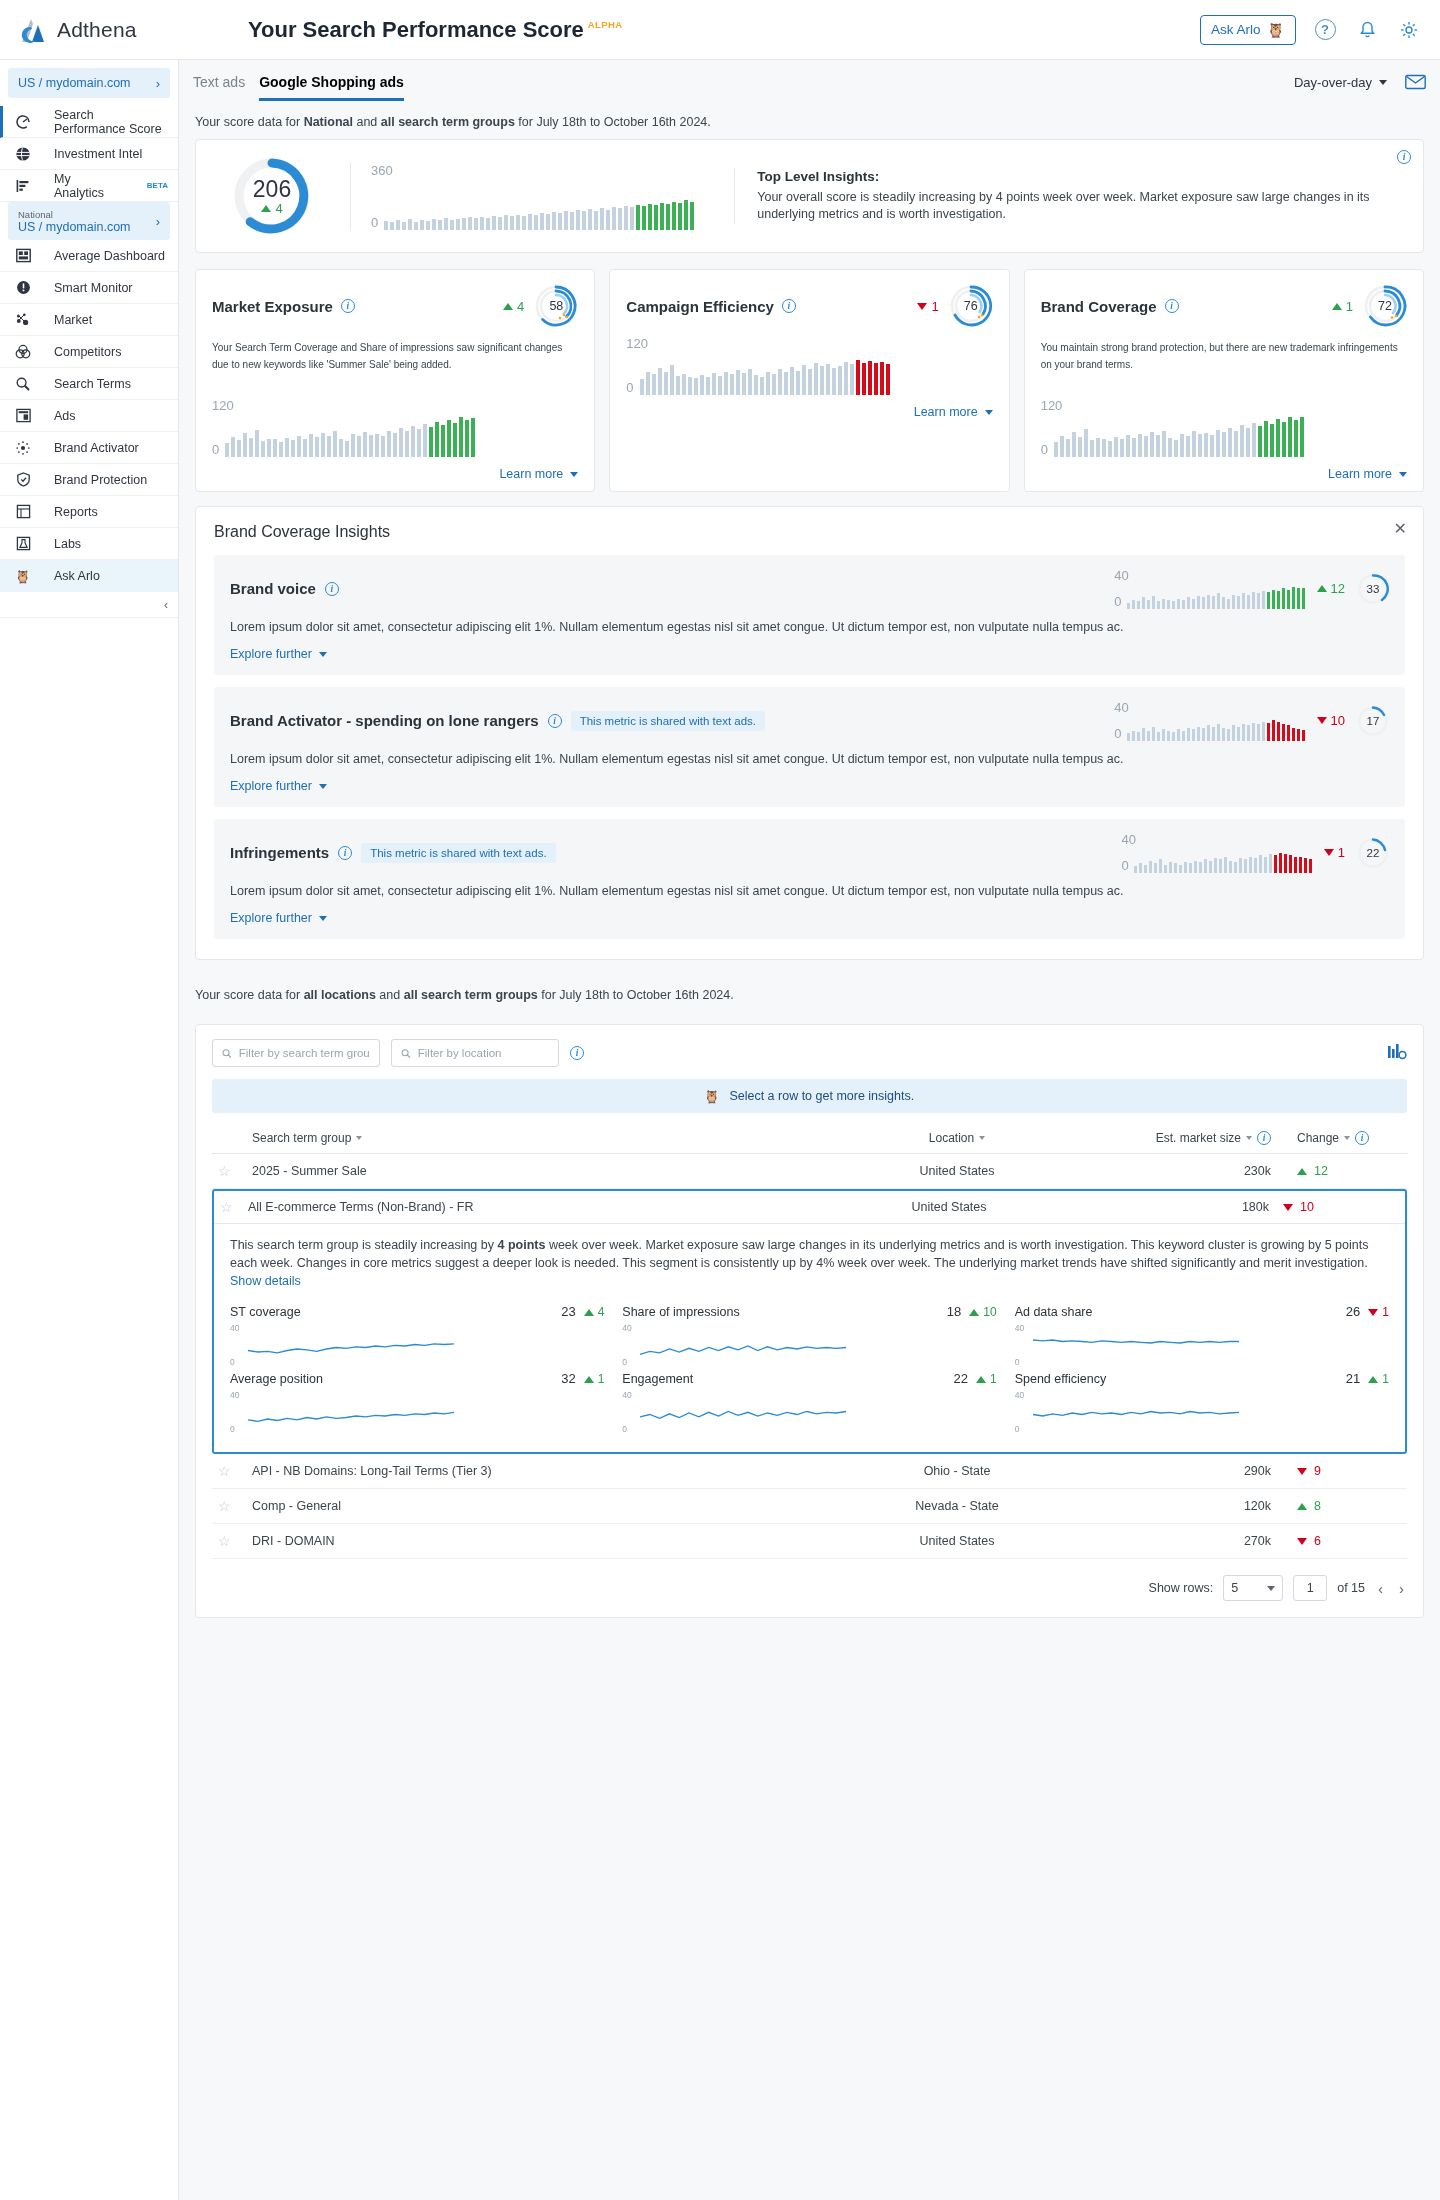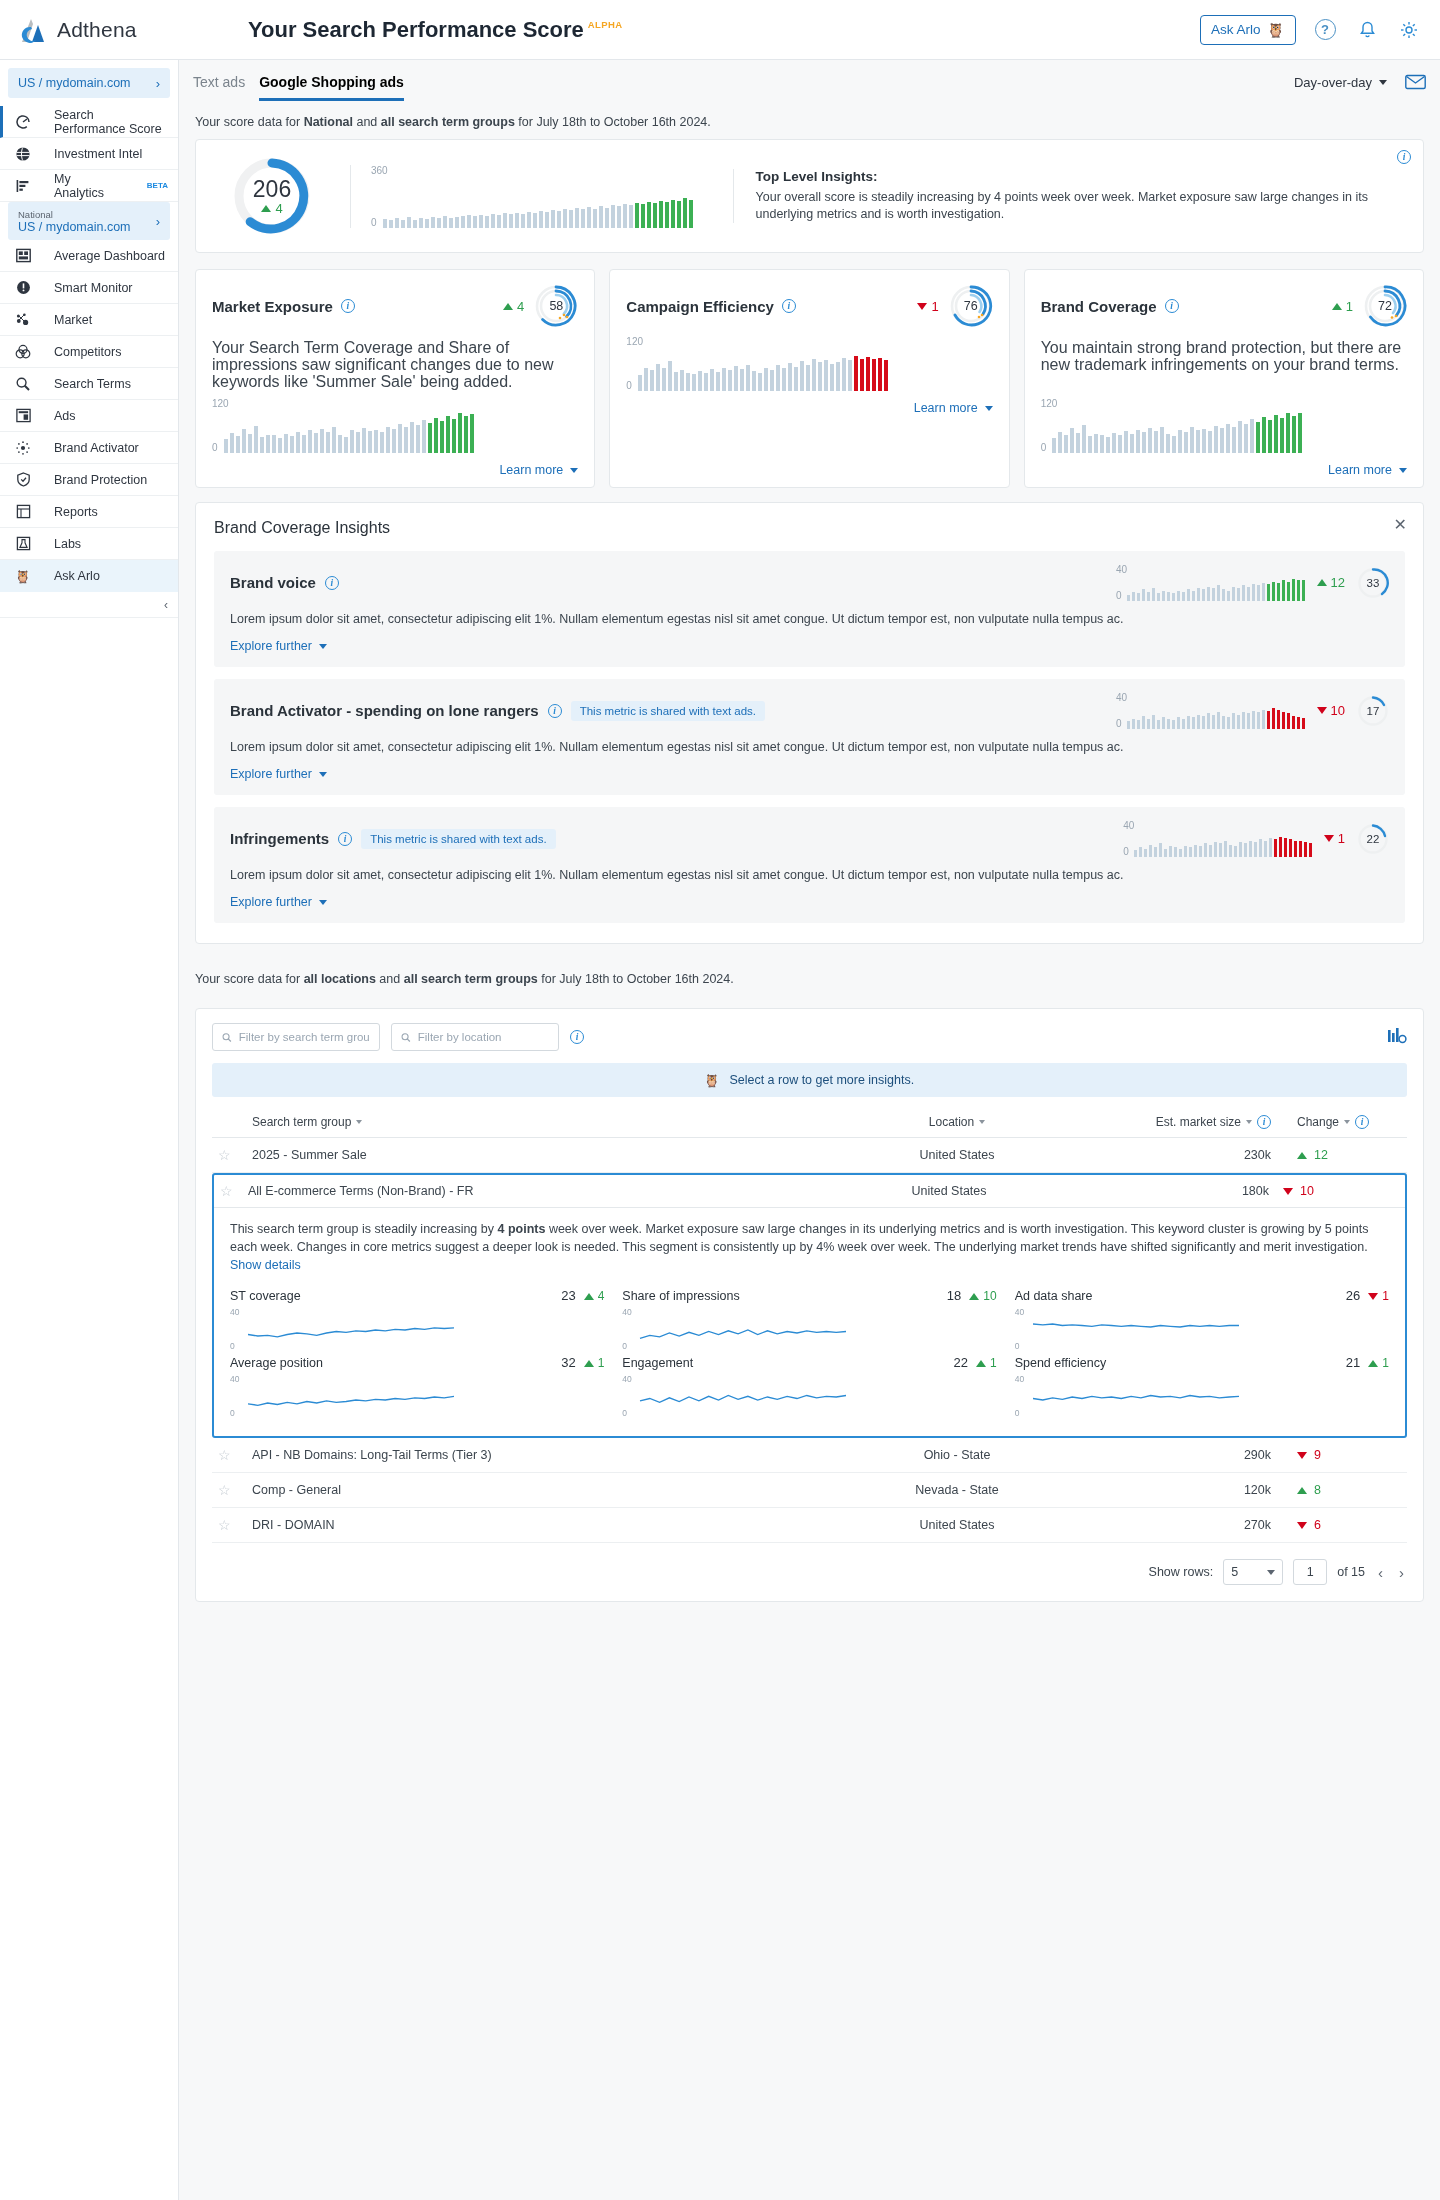--- a/index.html
+++ b/index.html
@@ -102,21 +102,21 @@
     position:absolute; inset:0; display:flex; flex-direction:column; align-items:center; justify-content:center;
   }
   .gauge-num { font-size: 23px; color:#2f3640; line-height: 24px;}
   .delta { display:flex; align-items:center; gap:4px; font-size: 13px; }
   .delta.up { color:#2e9e4f; }
   .delta.down { color:#d0021b; }
   .tri-up { width:0;height:0;border-left:5px solid transparent;border-right:5px solid transparent;border-bottom:7px solid #2e9e4f;}
   .tri-dn { width:0;height:0;border-left:5px solid transparent;border-right:5px solid transparent;border-top:7px solid #d0021b;}
 
   .spark-block { padding: 0 20px; border-left: 1px solid #e4e8eb; margin-left: 18px; position: relative; }
-  .spark-ax { font-size: 10px; color: #9aa6b2; }
+  .spark-ax { font-size: 13px; color: #9aa6b2; }
   .bars { display:flex; align-items:flex-end; gap:2px; height: 48px; }
   .bar { width: 4px; background: #c3d2de; }
 
   .tli { border-left: 1px solid #e4e8eb; padding-left: 22px; margin-left: 20px; flex:1; }
   .tli h4 { font-size: 13.5px; color:#2b333b; margin-bottom: 5px; }
   .tli p { font-size: 12.5px; color:#3c454e; line-height: 17px; }
   .info-abs { position:absolute; right: 12px; top: 10px; }
 
   .info-i {
     width: 14px; height: 14px; border-radius:50%; border: 1.3px solid #2b8bd4;
@@ -126,21 +126,21 @@
   }
 
   
   .metrics { display:flex; gap: 14px; margin: 16px 16px 0 16px; }
   .metric-card { flex: 1; background:#fff; border:1px solid #e4e8eb; border-radius:4px; padding: 14px 16px 10px 16px; position:relative; }
   .metric-head { display:flex; align-items:center; gap:8px; }
   .metric-title { font-size: 15px; font-weight: bold; color:#2b333b; }
   .metric-head-right { margin-left:auto; display:flex; align-items:center; gap:10px; }
   .rings { position: relative; width: 44px; height: 44px; }
   .rings .val { position:absolute; inset:0; display:flex;align-items:center;justify-content:center; font-size:12.5px; color:#2f3640;}
-  .metric-desc { font-size: 16px; color:#3c454e; line-height: 17px; margin-top: 11px; min-height: 51px; }
+  .metric-desc { font-size: 10px; color:#3c454e; line-height: 17px; margin-top: 11px; min-height: 51px; }
   .metric-spark { margin-top: 8px; position: relative; }
   .learn {
     text-align:right; color:#1d6fb8; font-size:12.5px; margin-top:10px; cursor:pointer;
     display:flex; align-items:center; justify-content:flex-end; gap:7px;
   }
   .caret-blue { width:0;height:0;border-left:4.5px solid transparent;border-right:4.5px solid transparent;border-top:5px solid #1d6fb8;}
 
   
   .bci { margin: 14px 16px 0 16px; background:#fff; border:1px solid #e4e8eb; border-radius:4px; padding: 16px 18px 20px 18px; position:relative;}
   .bci h3 { font-size: 16px; color:#2b333b; font-weight:normal; margin-bottom: 14px;}

